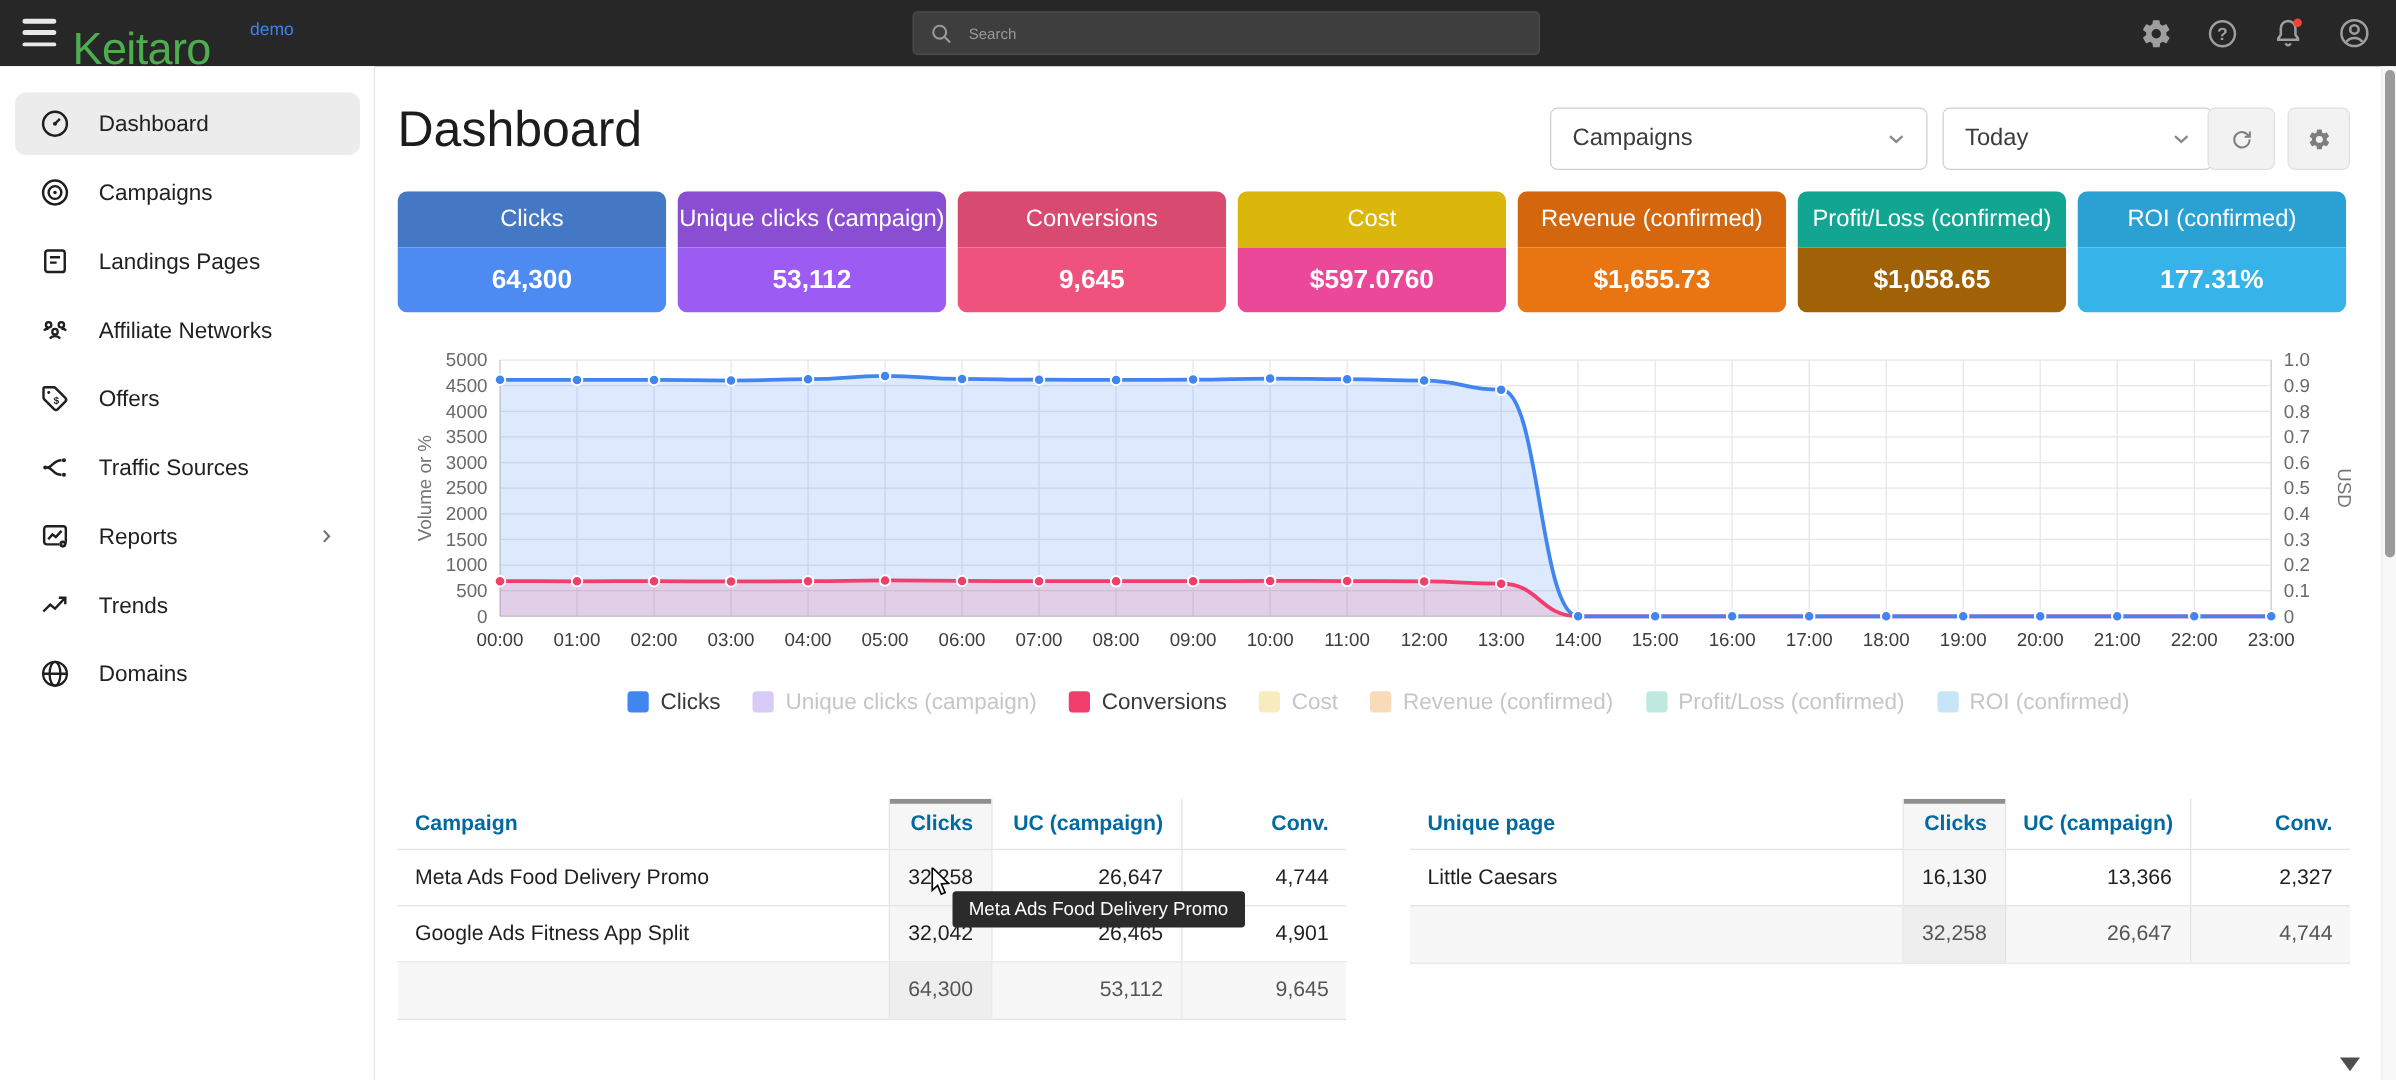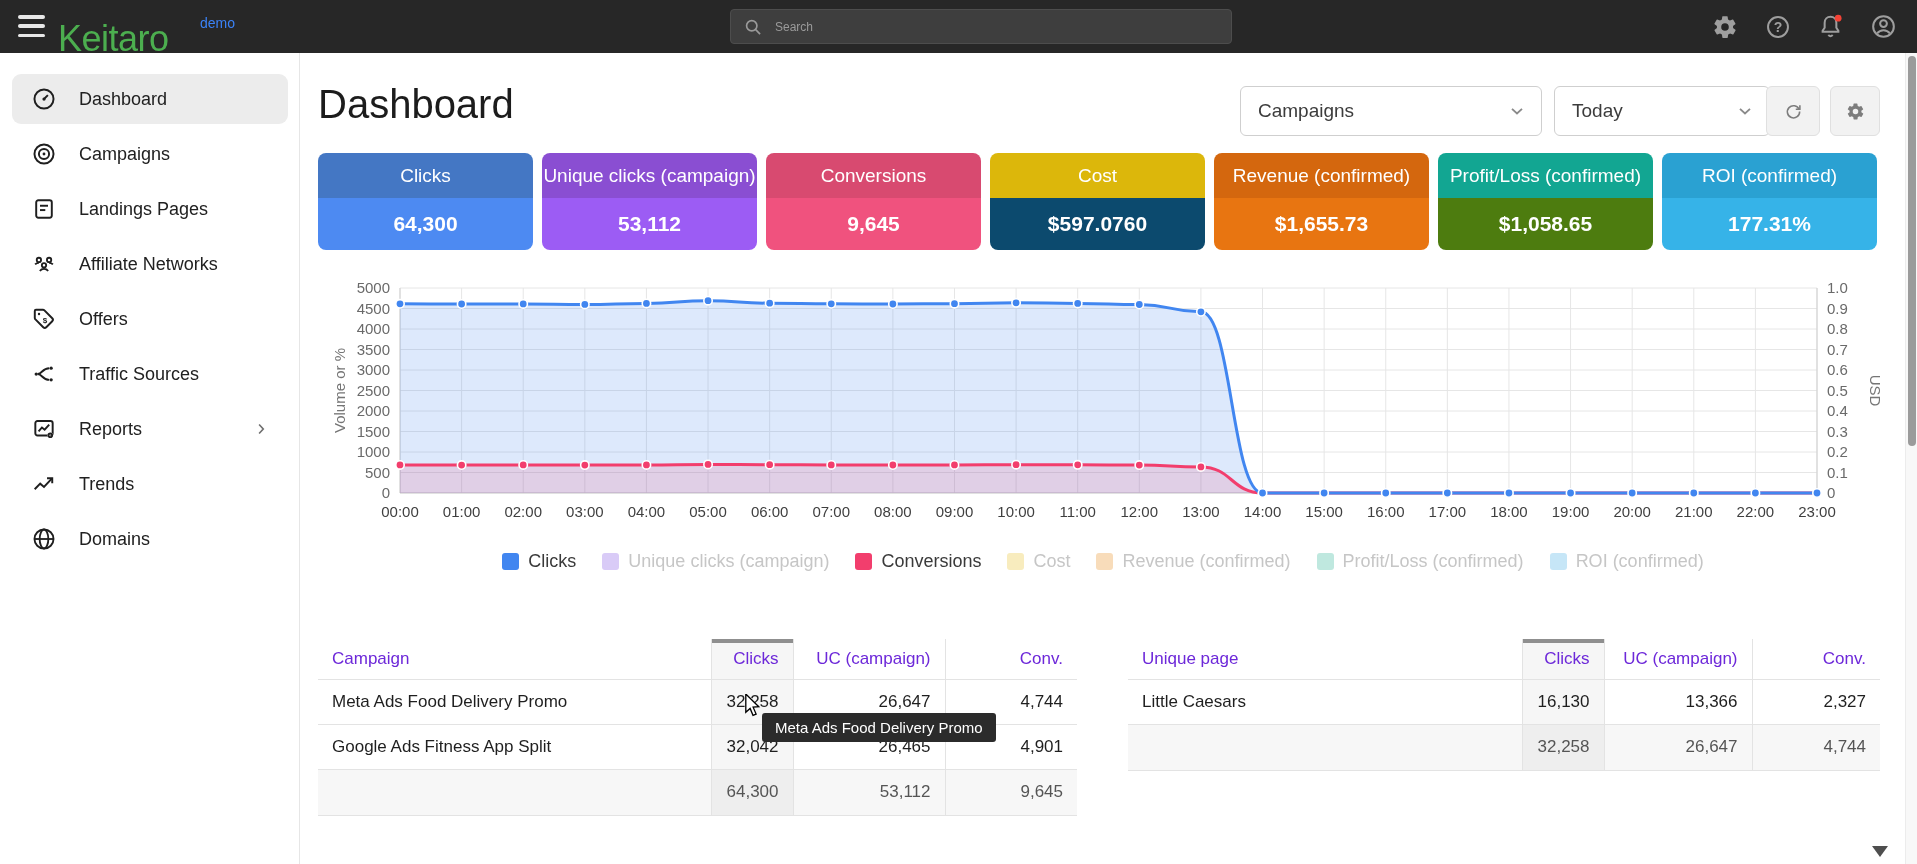--- a/index.html
+++ b/index.html
@@ -49,21 +49,21 @@
   #chart-svg .axtitle { font-size:15px; fill:#757575; font-family:"Liberation Sans",sans-serif; }
   .legend { position:absolute; left:318px; top:551px; width:1570px; display:flex; justify-content:center; align-items:center; gap:26px; }
   .leg-item { display:flex; align-items:center; gap:9px; cursor:pointer; }
   .leg-sw { width:17px; height:17px; border-radius:3px; }
   .leg-lb { font-size:18px; color:#3a3a3a; }
   .leg-item.off .leg-lb { color:#c6c6c6; }
 
   
   .dtable { position:absolute; top:639px; border-collapse:collapse; table-layout:fixed; font-size:17px; }
   .dtable th, .dtable td { border-bottom:1px solid #e3e3e3; padding:0 14px; white-space:nowrap; overflow:hidden; }
-  .dtable th { height:40px; font-weight:400; color:#6d28d9; text-align:left; position:relative; }
+  .dtable th { height:40px; font-weight:700; color:#0369a1; text-align:left; position:relative; }
   .dtable td { height:45px; color:#1f1f1f; }
   .dtable .num { text-align:right; border-left:1px solid #e3e3e3; }
   .dtable th.num { text-align:right; }
   .dtable th:nth-child(2) { text-align:right; }
   .dtable .sorted { background:#f6f6f6; }
   .dtable .sortbar { position:absolute; left:0; right:0; top:0; height:4px; background:#8f8f8f; }
   .dtable tr.totals td { height:46px; background:#f7f7f7; color:#555; }
   .dtable tr.totals td.sorted { background:#eeeeee; }
 
   
@@ -270,29 +270,29 @@
     <div class="card">
       <div class="c-head" style="background: rgb(138, 78, 210);">Unique clicks (campaign)</div>
       <div class="c-val" style="background: rgb(156, 92, 244);">53,112</div>
     </div>
     <div class="card">
       <div class="c-head" style="background: rgb(216, 74, 112);">Conversions</div>
       <div class="c-val" style="background: rgb(240, 82, 126);">9,645</div>
     </div>
     <div class="card">
       <div class="c-head" style="background: rgb(220, 183, 11);">Cost</div>
-      <div class="c-val" style="background: #0c4a6e;">$597.0760</div>
+      <div class="c-val" style="background: #ec4899;">$597.0760</div>
     </div>
     <div class="card">
       <div class="c-head" style="background: rgb(212, 103, 14);">Revenue (confirmed)</div>
       <div class="c-val" style="background: rgb(232, 117, 17); text-align: right;">$1,655.73</div>
     </div>
     <div class="card">
       <div class="c-head" style="background: rgb(18, 166, 146);">Profit/Loss (confirmed)</div>
-      <div class="c-val" style="background: #4d7c0f;">$1,058.65</div>
+      <div class="c-val" style="background: #a16207;">$1,058.65</div>
     </div>
     <div class="card">
       <div class="c-head" style="background: rgb(42, 161, 210);">ROI (confirmed)</div>
       <div class="c-val" style="background: rgb(54, 179, 232);">177.31%</div>
     </div>
   </div>
 
 <svg id="chart-svg" width="1570" height="250" viewBox="0 0 1570 250">
     <line class="grid" x1="82" y1="211" x2="1499" y2="211"></line>
     <text class="tick" x="72" y="216" text-anchor="end">0</text>

